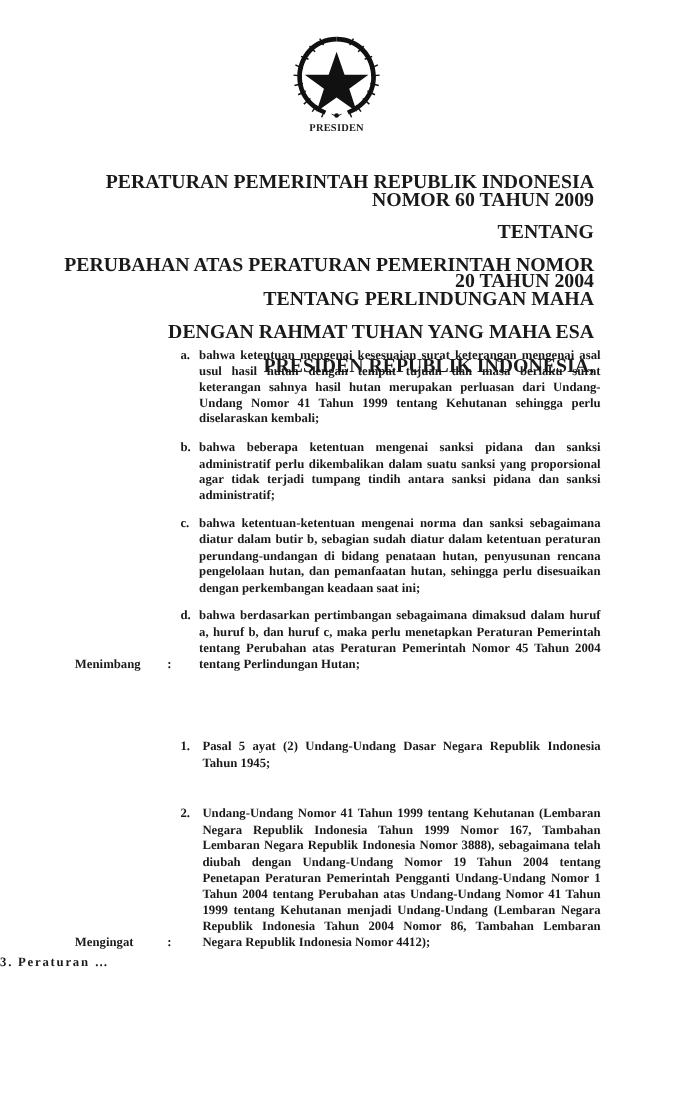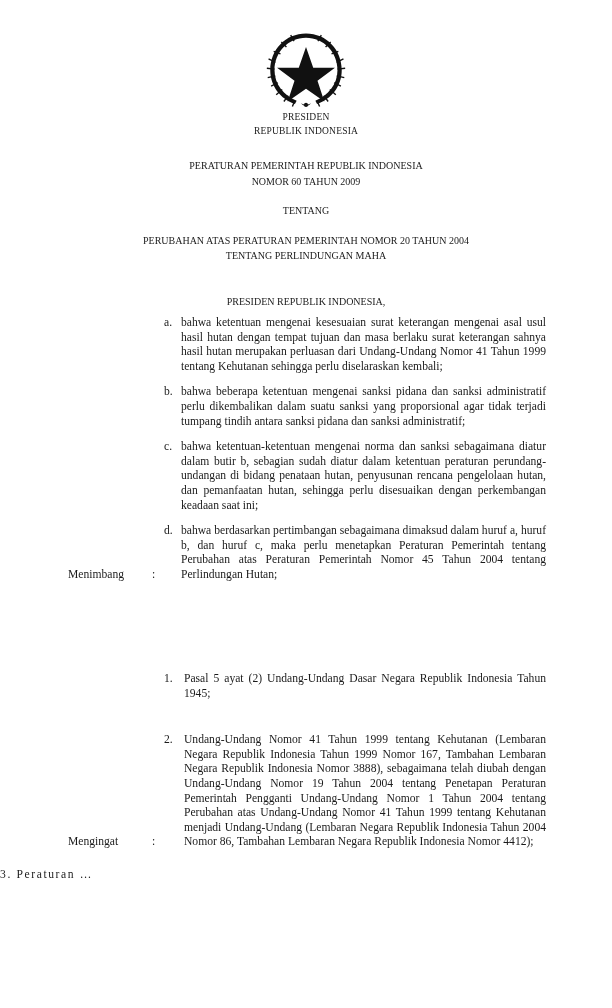--- a/index.html
+++ b/index.html
@@ -8,20 +8,21 @@
     background: #ffffff;
   }
   .page {
     position: relative;
     width: 612px;
     height: 1008px;
     background: #ffffff;
     overflow: hidden;
     font-family: "Liberation Serif", "DejaVu Serif", serif;
     color: #1a1a1a;
+    font-weight: bold;
     -webkit-font-smoothing: antialiased;
   }
 
   
   .emblem-block {
     position: absolute;
     top: 30px;
     left: 0;
     width: 612px;
     text-align: center;
@@ -37,24 +38,24 @@
     font-size: 9.5px;
     line-height: 11.5px;
     letter-spacing: 0.2px;
     color: #1a1a1a;
   }
 
   
   .title-block {
     position: absolute;
     top: 158px;
-    left: 56px;
+    left: 40px;
     width: 500px;
-    text-align: center;
-    font-size: 10px;
+    text-align: right;
+    font-size: 18px;
     line-height: 15.5px;
   }
   .title-line { white-space: pre-wrap; }
   .gap-sm { height: 14px; }
   .gap-md { height: 15px; }
 
   
   .clause {
     position: absolute;
     left: 68px;
@@ -152,32 +153,32 @@
             <path d="M64 13 L68 6"></path>
         </g>
 
         <path d="M44 86 C47 90 53 90 56 86 C53 88 47 88 44 86 Z"></path>
         <circle cx="50" cy="88" r="2.4"></circle>
 
         <polygon points="50,20 58.5,44.5 84,44.5 63.5,59.5 71.5,84 50,69 28.5,84 36.5,59.5 16,44.5 41.5,44.5"></polygon>
       </g>
     </svg>
     <div class="emblem-caption">PRESIDEN</div>
-    <div class="emblem-caption">REPUBLIK INDONESIA</div>
   </div>
 
   <div class="title-block">
     <div class="title-line">PERATURAN PEMERINTAH REPUBLIK INDONESIA</div>
     <div class="title-line">NOMOR 60 TAHUN 2009</div>
     <div class="gap-sm"></div>
     <div class="title-line">TENTANG</div>
     <div class="gap-sm"></div>
     <div class="title-line">PERUBAHAN ATAS PERATURAN PEMERINTAH NOMOR 20 TAHUN 2004</div>
     <div class="title-line">TENTANG PERLINDUNGAN MAHA</div>
     <div class="gap-md"></div>
+    <div class="title-line">DENGAN RAHMAT TUHAN YANG MAHA ESA</div>
     <div class="gap-md"></div>
     <div class="title-line">PRESIDEN REPUBLIK INDONESIA,</div>
   </div>
 
   <div class="clause" id="menimbang-section">
     <div class="clause-row">
       <div class="clause-label">Menimbang</div>
       <div class="clause-colon">:</div>
       <div class="clause-items">
         <div class="item">

